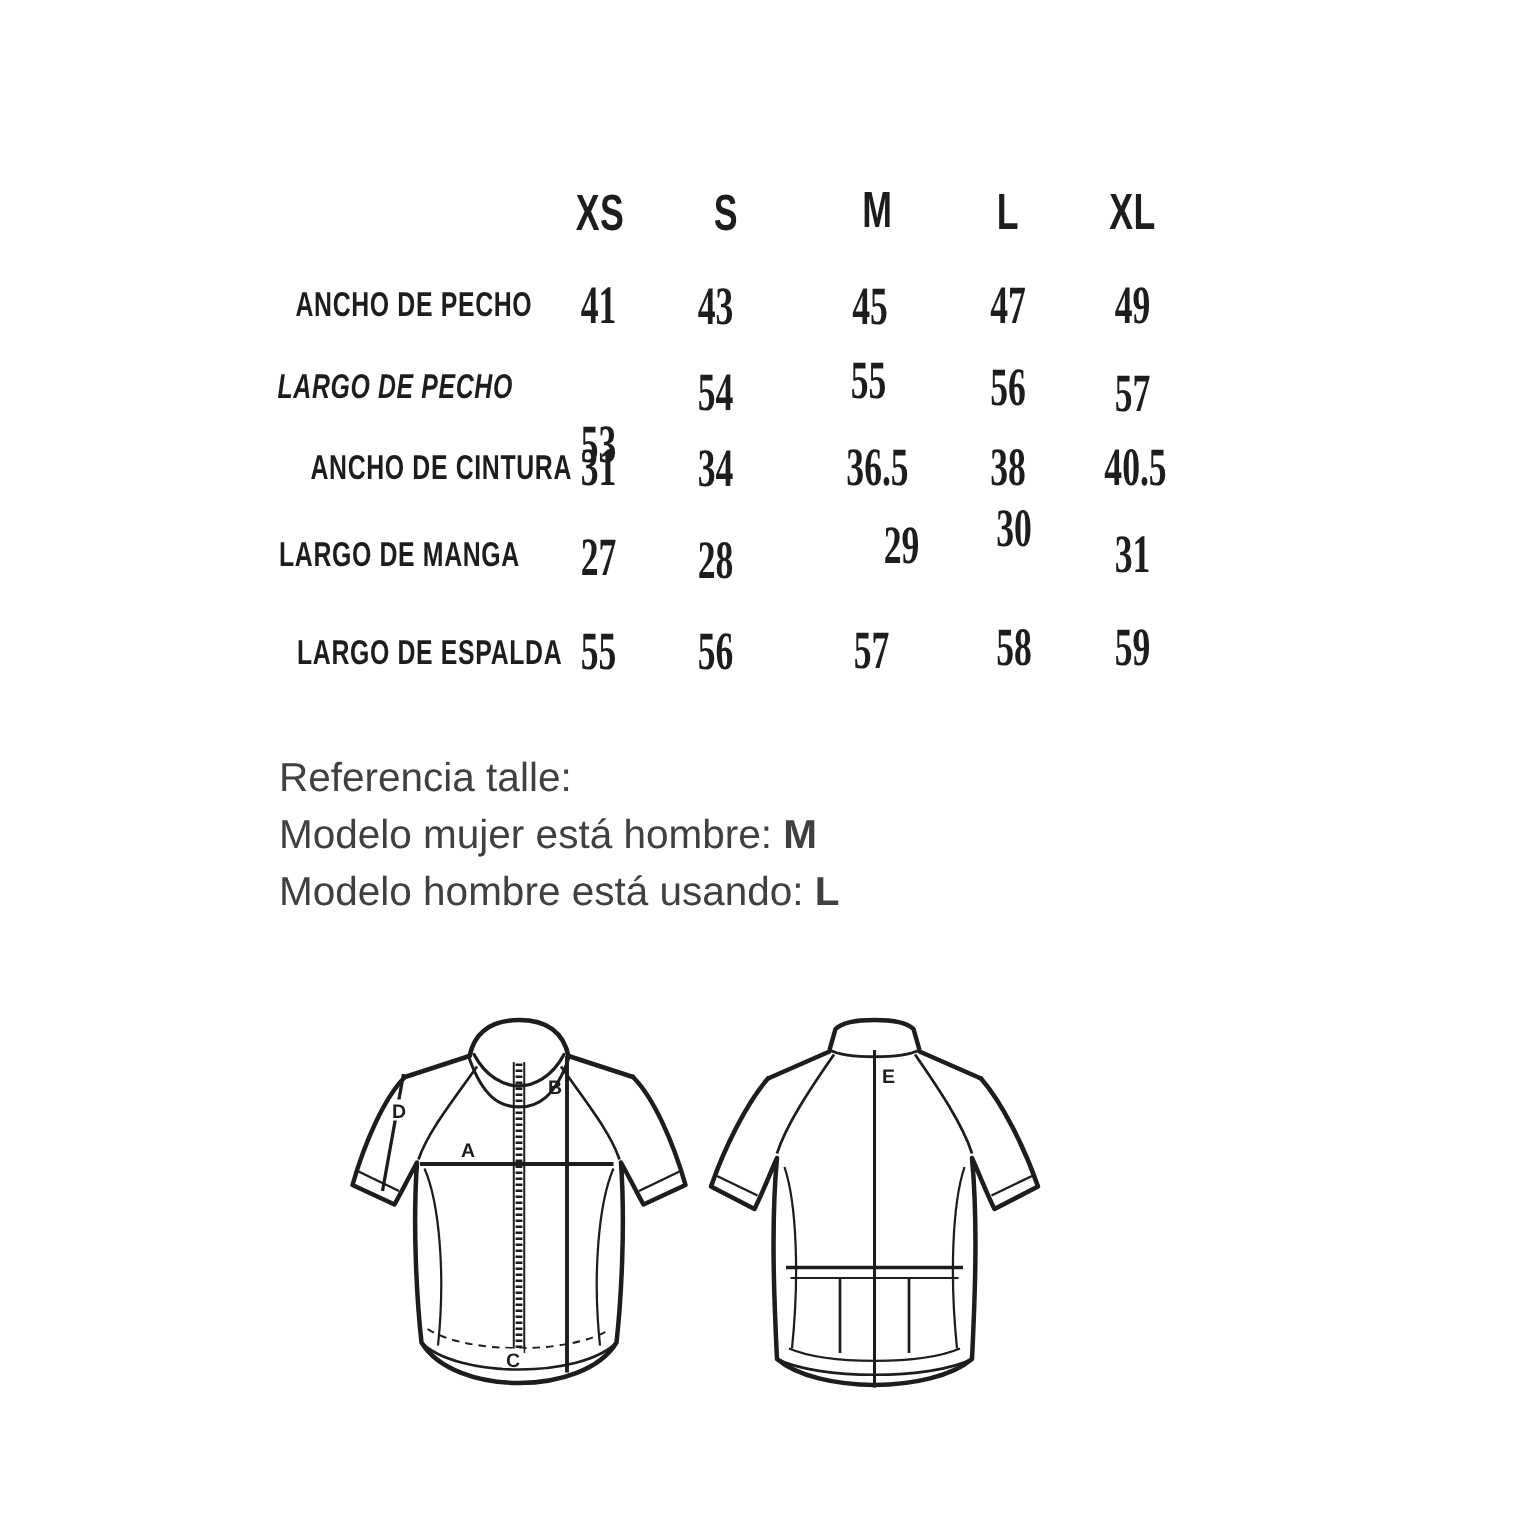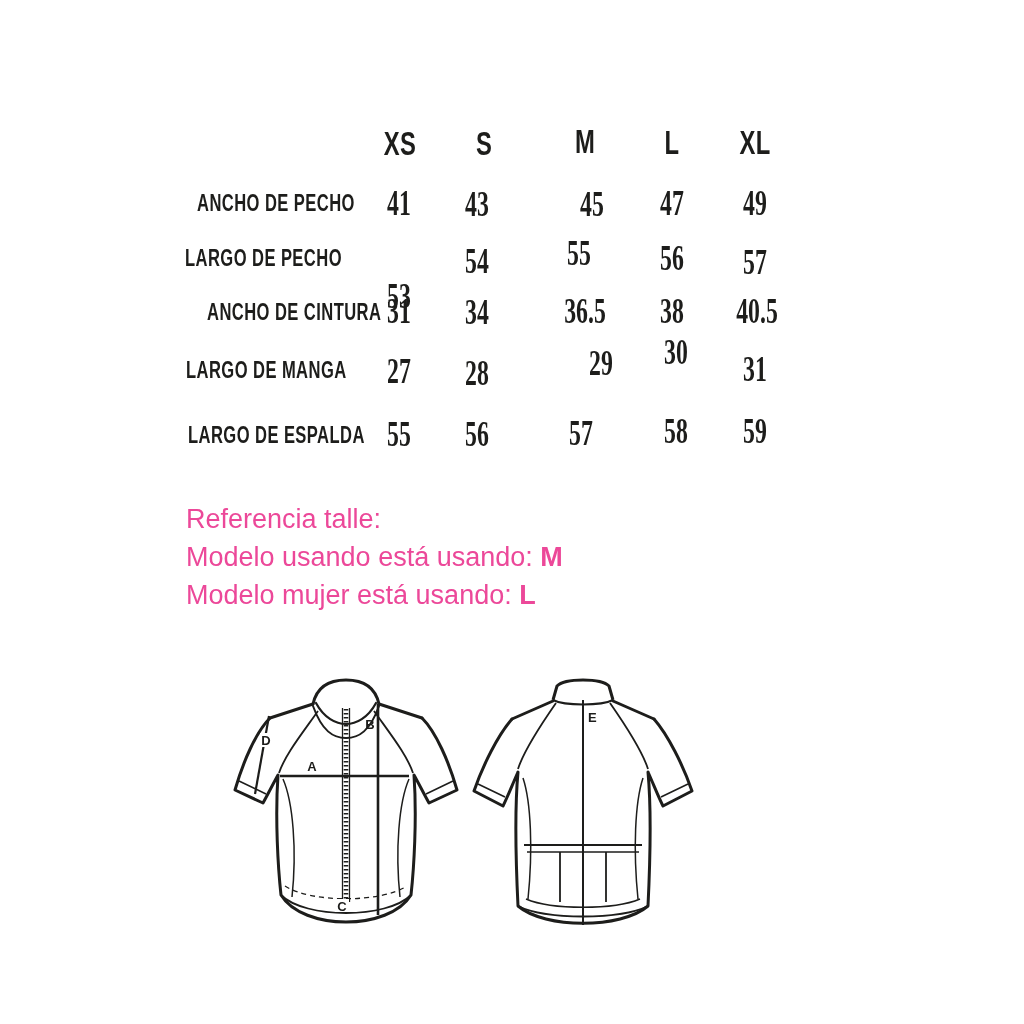--- a/index.html
+++ b/index.html
@@ -37,21 +37,21 @@
     display:inline-block;
     transform:scaleX(0.72);
     transform-origin:left center;
   }
   
   .ref-line {
     position:absolute;
     left:186px;
     transform:translateY(-50%);
     font-size:27px;
-    color:#ec4899;
+    color:#404040;
     white-space:nowrap;
   }
   .ref-line b { font-weight:bold; }
   
   .diagram-svg { position:absolute; left:220px; top:655px; }
   .diagram-svg path, .diagram-svg line { fill:none; stroke:#1d1d1b; }
   .marker {
     font-family:"Liberation Sans", sans-serif;
     font-size:13px; font-weight:bold;
     fill:#1d1d1b; stroke:none;
@@ -64,28 +64,28 @@
 
   <div>
 
     <div class="cell size-header" style="left:400px; top:143px;"><span class="cond">XS</span></div>
     <div class="cell size-header" style="left:484px; top:143px;"><span class="cond">S</span></div>
     <div class="cell size-header" style="left:585px; top:141px;"><span class="cond">M</span></div>
     <div class="cell size-header" style="left:672px; top:142px;"><span class="cond">L</span></div>
     <div class="cell size-header" style="left:755px; top:142px;"><span class="cond">XL</span></div>
 
     <div class="row-label" style="left:185px; top:203px;margin-left:12px;"><span class="cond">ANCHO DE PECHO</span></div>
-    <div class="row-label" style="left:185px; top:258px;"><span class="cond">LARGO DE PECHO</span></div>
+    <div class="row-label" style="left:185px; top:258px;font-style:italic;"><span class="cond">LARGO DE PECHO</span></div>
     <div class="row-label" style="left:193px; top:312px;margin-left:14px;"><span class="cond">ANCHO DE CINTURA</span></div>
     <div class="row-label" style="left:186px; top:370px;"><span class="cond">LARGO DE MANGA</span></div>
-    <div class="row-label" style="left:188px; top:435px;"><span class="cond">LARGO DE ESPALDA</span></div>
+    <div class="row-label" style="left:198px; top:435px;"><span class="cond">LARGO DE ESPALDA</span></div>
 
     <div class="cell size-value" style="left:399px; top:203px;"><span class="cond">41</span></div>
     <div class="cell size-value" style="left:477px; top:204px;"><span class="cond">43</span></div>
-    <div class="cell size-value" style="left:592px; top:204px;"><span class="cond">45</span></div>
+    <div class="cell size-value" style="left:580px; top:204px;"><span class="cond">45</span></div>
     <div class="cell size-value" style="left:672px; top:203px;"><span class="cond">47</span></div>
     <div class="cell size-value" style="left:755px; top:203px;"><span class="cond">49</span></div>
 
     <div class="cell size-value" style="left:399px; top:260px;margin-top:36px;"><span class="cond">53</span></div>
     <div class="cell size-value" style="left:477px; top:261px;"><span class="cond">54</span></div>
     <div class="cell size-value" style="left:579px; top:253px;"><span class="cond">55</span></div>
     <div class="cell size-value" style="left:672px; top:258px;"><span class="cond">56</span></div>
     <div class="cell size-value" style="left:755px; top:262px;"><span class="cond">57</span></div>
 
     <div class="cell size-value" style="left:399px; top:311px;"><span class="cond">31</span></div>
@@ -102,22 +102,22 @@
 
     <div class="cell size-value" style="left:399px; top:434px;"><span class="cond">55</span></div>
     <div class="cell size-value" style="left:477px; top:434px;"><span class="cond">56</span></div>
     <div class="cell size-value" style="left:581px; top:433px;"><span class="cond">57</span></div>
     <div class="cell size-value" style="left:676px; top:431px;"><span class="cond">58</span></div>
     <div class="cell size-value" style="left:755px; top:431px;"><span class="cond">59</span></div>
   </div>
 
   <div>
     <div class="ref-line" style="top:519px;"><span>Referencia talle:</span></div>
-    <div class="ref-line" style="top:557px;"><span>Modelo usando está usando: </span><b>M</b></div>
-    <div class="ref-line" style="top:595px;"><span>Modelo mujer está usando: </span><b>L</b></div>
+    <div class="ref-line" style="top:557px;"><span>Modelo mujer está hombre: </span><b>M</b></div>
+    <div class="ref-line" style="top:595px;"><span>Modelo hombre está usando: </span><b>L</b></div>
   </div>
 
   <svg class="diagram-svg" width="500" height="300" viewBox="220 655 500 300" xmlns="http://www.w3.org/2000/svg">
 
     <g>
 
       <path stroke-width="3" stroke-linejoin="round" stroke-linecap="round" d="M270,718 C256,732 243,762 235,790 L263,803
                C268,794 273,784 278,775
                C275,818 278,868 281,895
                C303,931 389,931 411,895

